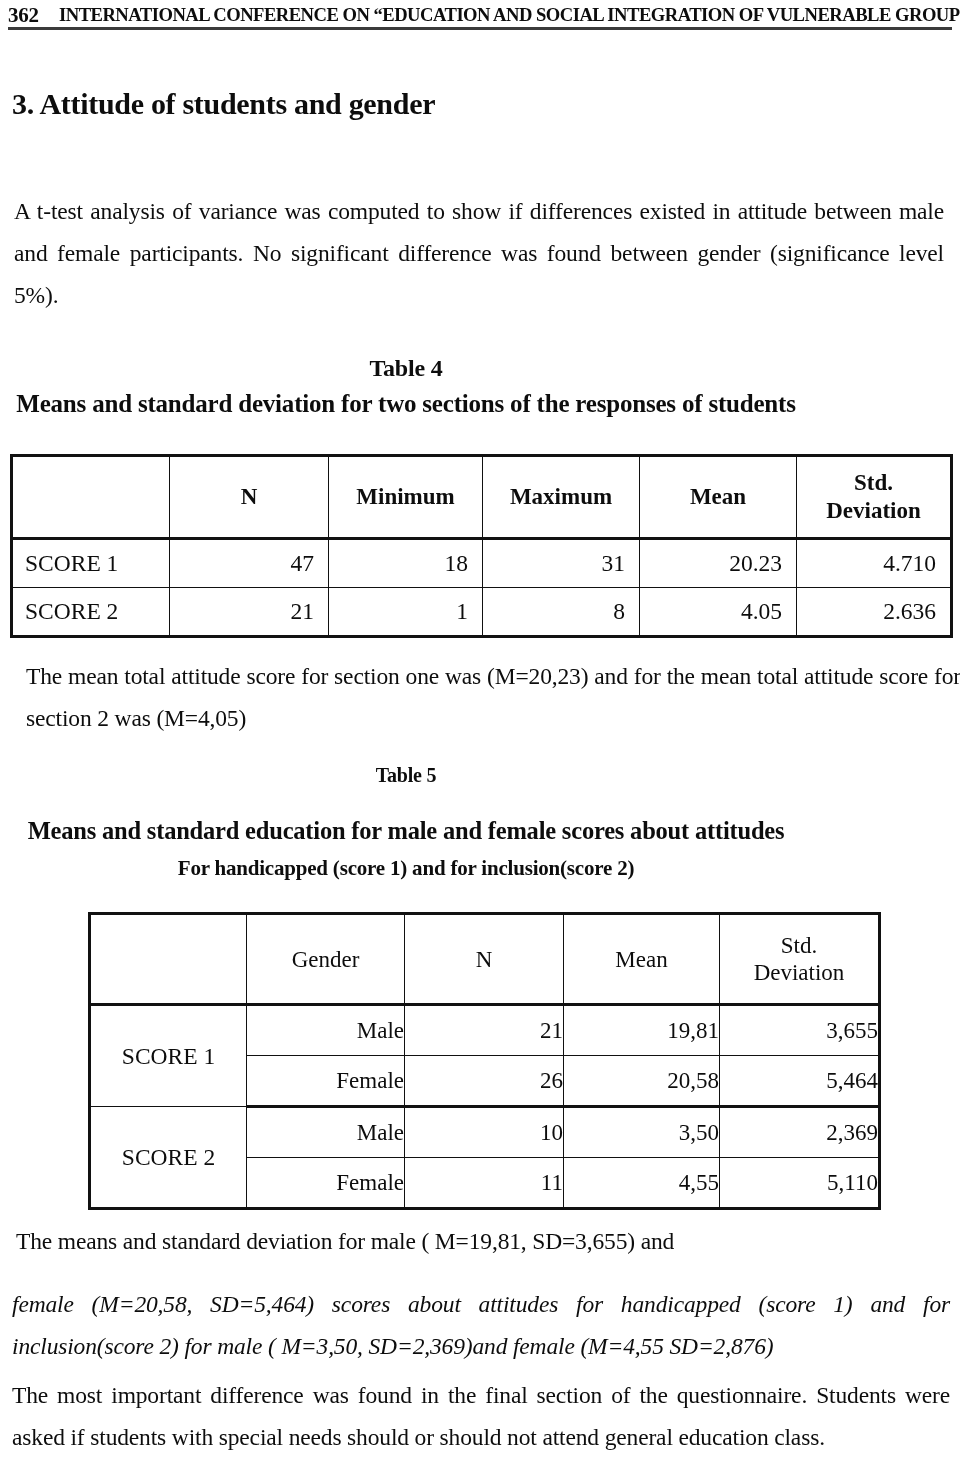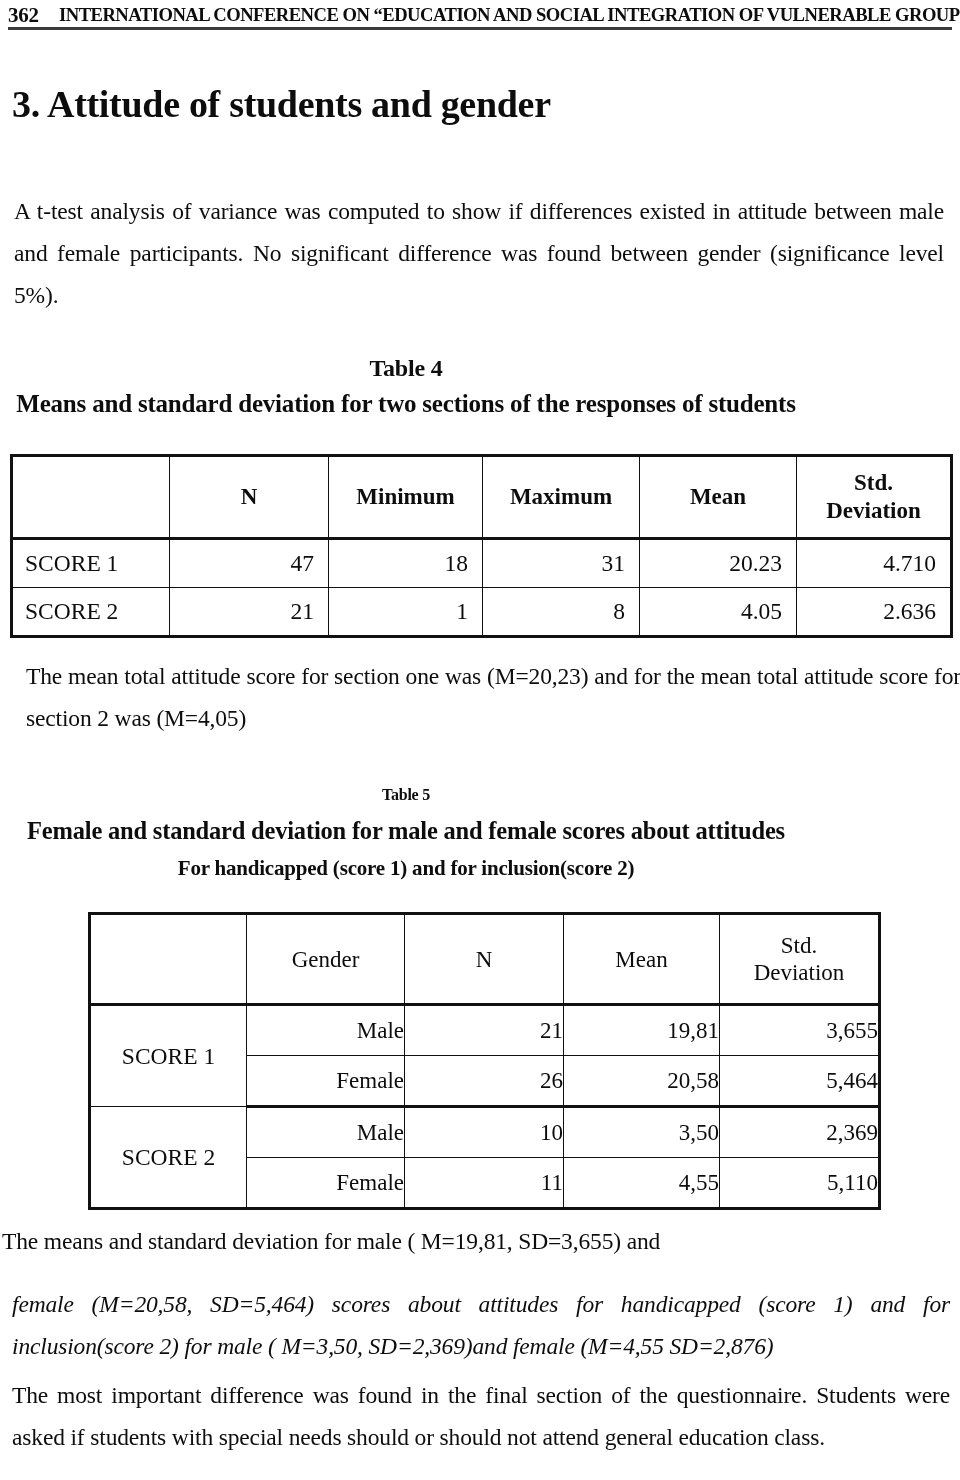--- a/index.html
+++ b/index.html
@@ -50,21 +50,21 @@
     width: 944px;
     height: 3px;
     background: #3b3b3b;
   }
 
   
   .section-heading {
     position: absolute;
     top: 86px;
     left: 12px;
-    font-size: 38px;
+    font-size: 30px;
     font-weight: 700;
     letter-spacing: -0.3px;
     line-height: 36px;
   }
 
   
   .para {
     position: absolute;
     font-size: 23.5px;
     line-height: 42px;
@@ -73,35 +73,35 @@
   }
   .para.italic {
     font-style: italic;
   }
   .para.nojust {
     text-align: left;
   }
 
   #intro-para   { top: 190px; left: 14px; width: 930px; }
   #mean-note    { top: 655px; left: 14px; width: 935px; margin-left: 12px; }
-  #means-note-1 { top: 1220px; left: 2px; width: 930px; }
+  #means-note-1 { top: 1220px; left: 16px; width: 930px; }
   #means-note-2 { top: 1283px; left: 12px; width: 938px; }
   #final-para   { top: 1374px; left: 12px; width: 938px; }
 
   
   .caption {
     position: absolute;
     width: 812px;
     text-align: center;
     font-weight: 700;
     letter-spacing: -0.2px;
   }
   #cap4-line1 { top: 353px; font-size: 24px; line-height: 30px; }
   #cap4-line2 { top: 389px; font-size: 25px; line-height: 30px; }
-  #cap5-line1 { top: 780px; font-size: 16px; line-height: 30px; }
+  #cap5-line1 { top: 760px; font-size: 20px; line-height: 30px; }
   #cap5-line2 { top: 816px; font-size: 24.5px; line-height: 30px; }
   #cap5-line3 { top: 854px; font-size: 21px; line-height: 28px; }
 
   
   table {
     position: absolute;
     border-collapse: collapse;
     table-layout: fixed;
   }
   table td, table th {
@@ -232,21 +232,21 @@
       <td class="num">8</td>
       <td class="num">4.05</td>
       <td class="num">2.636</td>
     </tr>
   </tbody>
 </table>
 
 <div class="para" id="mean-note">The mean total attitude score for section one was (M=20,23) and for the mean total attitude score for section 2 was (M=4,05)</div>
 
 <div class="caption" id="cap5-line1">Table 5</div>
-<div class="caption" id="cap5-line2">Female and standard deviation for male and female scores about attitudes</div>
+<div class="caption" id="cap5-line2">Means and standard education for male and female scores about attitudes</div>
 <div class="caption" id="cap5-line3">For handicapped (score 1) and for inclusion(score 2)</div>
 
 <table id="table5">
   <colgroup>
     <col class="s0">
       <col class="s1">
       <col class="s2">
       <col class="s3">
       <col class="s4">
   </colgroup>

